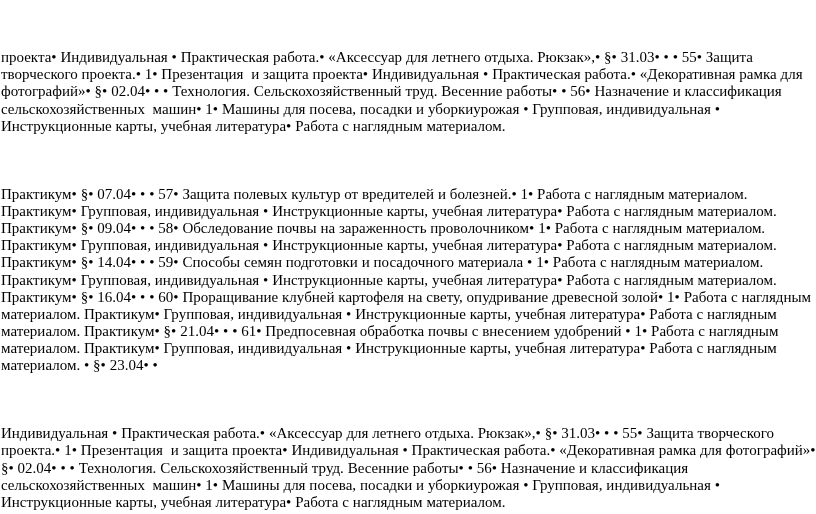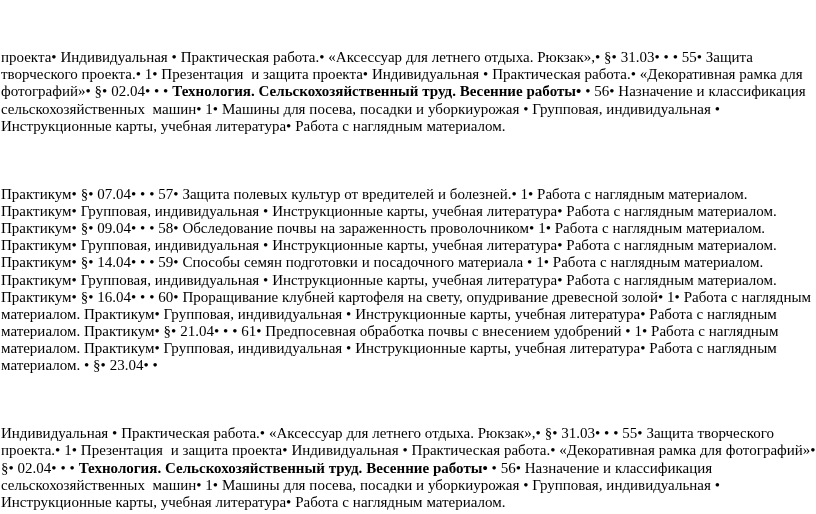--- a/index.html
+++ b/index.html
@@ -23,21 +23,21 @@
     color: #000000;
     text-align: left;
     white-space: pre-wrap;
     word-spacing: 0.1px;
   }
   .para {
     margin: 0;
     padding: 0;
   }
   .bold {
-    font-weight: bold;
+    font-weight: normal;
   }
 </style>
 </head>
 <body>
 
 <div class="page">
 
   <p class="para"><span>проекта• Индивидуальная • Практическая работа.• «Аксессуар для летнего отдыха. Рюкзак»,• §• 31.03• • • 55• Защита творческого проекта.• 1• Презентация  и защита проекта• Индивидуальная • Практическая работа.• «Декоративная рамка для фотографий»• §• 02.04• • • </span><b class="bold">Технология. Сельскохозяйственный труд. Весенние работы•</b><span> • 56• Назначение и классификация сельскохозяйственных  машин• 1• Машины для посева, посадки и уборкиурожая • Групповая, индивидуальная • Инструкционные карты, учебная литература• Работа с наглядным материалом.</span></p>
 
   <p class="para"><span>Практикум• §• 07.04• • • 57• Защита полевых культур от вредителей и болезней.• 1• Работа с наглядным материалом. Практикум• Групповая, индивидуальная • Инструкционные карты, учебная литература• Работа с наглядным материалом. Практикум• §• 09.04• • • 58• Обследование почвы на зараженность проволочником• 1• Работа с наглядным материалом. Практикум• Групповая, индивидуальная • Инструкционные карты, учебная литература• Работа с наглядным материалом. Практикум• §• 14.04• • • 59• Способы семян подготовки и посадочного материала • 1• Работа с наглядным материалом. Практикум• Групповая, индивидуальная • Инструкционные карты, учебная литература• Работа с наглядным материалом. Практикум• §• 16.04• • • 60• Проращивание клубней картофеля на свету, опудривание древесной золой• 1• Работа с наглядным материалом. Практикум• Групповая, индивидуальная • Инструкционные карты, учебная литература• Работа с наглядным материалом. Практикум• §• 21.04• • • 61• Предпосевная обработка почвы с внесением удобрений • 1• Работа с наглядным материалом. Практикум• Групповая, индивидуальная • Инструкционные карты, учебная литература• Работа с наглядным материалом. • §• 23.04• •</span></p>

